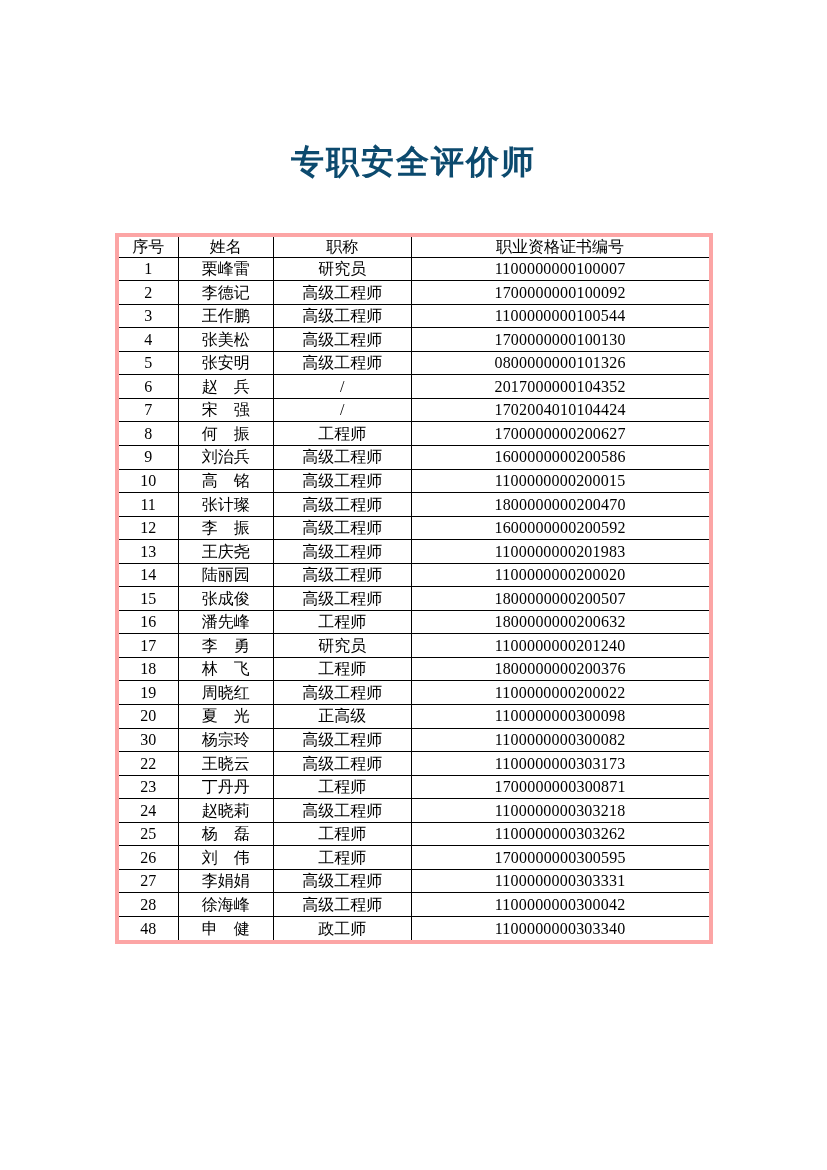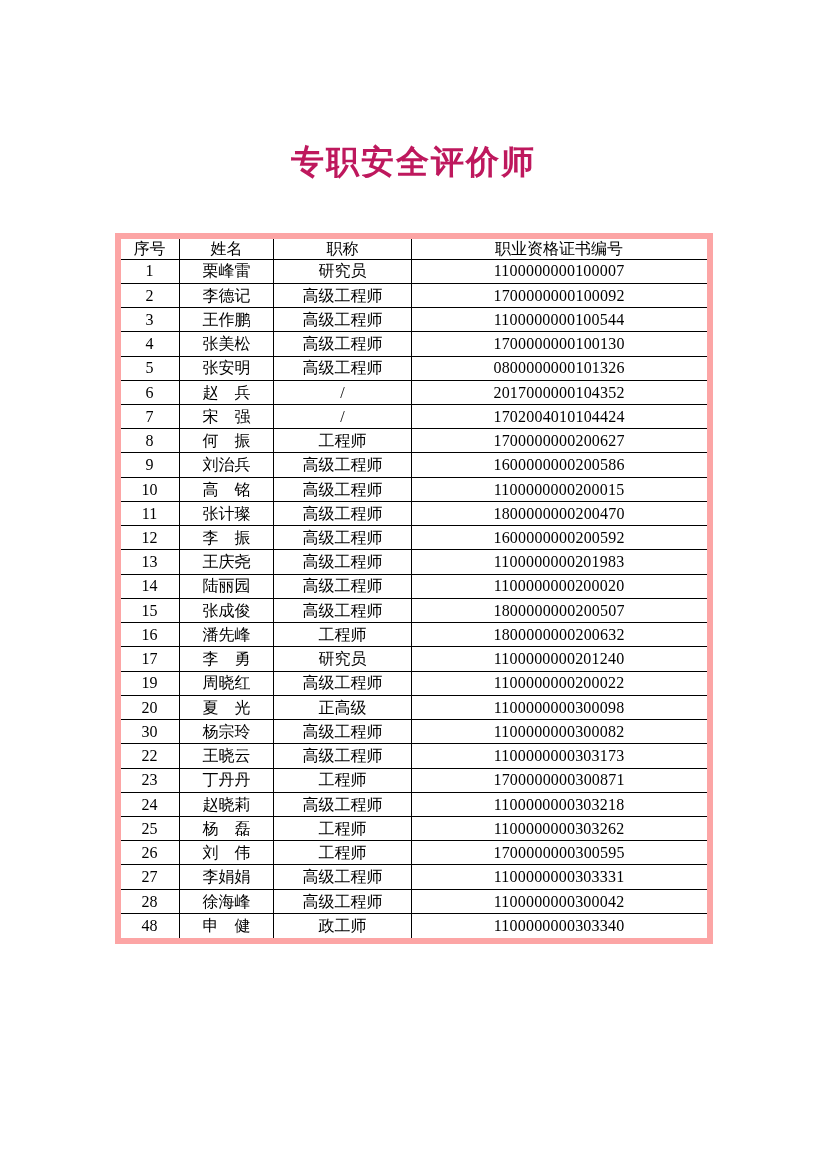--- a/index.html
+++ b/index.html
@@ -13,29 +13,29 @@
     background: #ffffff;
     color: #000000;
     overflow: hidden;
   }
   .doc-title {
     padding-top: 140px;
     text-align: center;
     font-size: 33px;
     font-weight: bold;
     letter-spacing: 2px;
-    color: #be185d;
+    color: #0c4a6e;
   }
   table.roster {
     margin: 48px auto 4px auto;
     width: 598px;
     height: 711px;
     border-collapse: collapse;
     table-layout: fixed;
-    border: 6px solid #fca5a5;
+    border: 4px solid #fca5a5;
   }
   table.roster th,
   table.roster td {
     border: 1px solid #000000;
     text-align: center;
     vertical-align: middle;
     font-weight: normal;
     font-size: 16px;
     line-height: 1.1;
     padding: 1px 2px;
@@ -170,20 +170,26 @@
           <td data-name="cell-job-title">工程师</td>
           <td data-name="cell-cert-no">1800000000200632</td>
         </tr>
         <tr data-name="table-row">
           <td data-name="cell-no">17</td>
           <td data-name="cell-name">李　勇</td>
           <td data-name="cell-job-title">研究员</td>
           <td data-name="cell-cert-no">1100000000201240</td>
         </tr>
         <tr data-name="table-row">
+          <td data-name="cell-no">18</td>
+          <td data-name="cell-name">林　飞</td>
+          <td data-name="cell-job-title">工程师</td>
+          <td data-name="cell-cert-no">1800000000200376</td>
+        </tr>
+        <tr data-name="table-row">
           <td data-name="cell-no">19</td>
           <td data-name="cell-name">周晓红</td>
           <td data-name="cell-job-title">高级工程师</td>
           <td data-name="cell-cert-no">1100000000200022</td>
         </tr>
         <tr data-name="table-row">
           <td data-name="cell-no">20</td>
           <td data-name="cell-name">夏　光</td>
           <td data-name="cell-job-title">正高级</td>
           <td data-name="cell-cert-no">1100000000300098</td>

